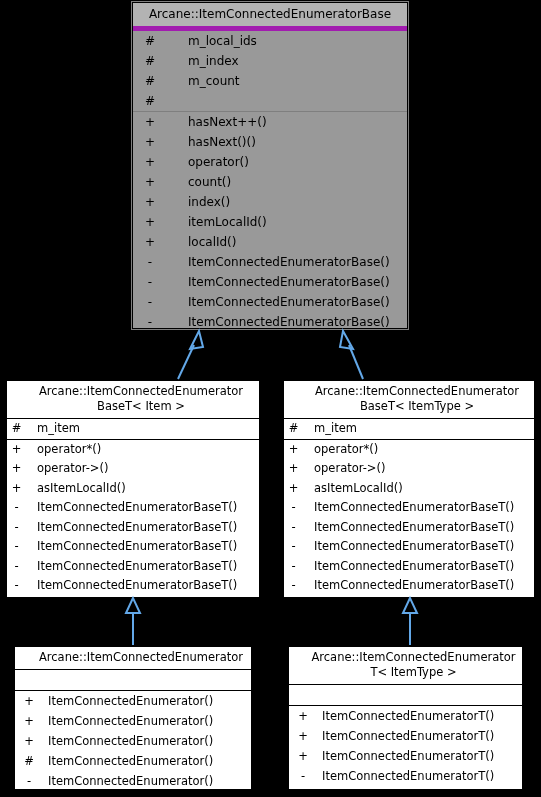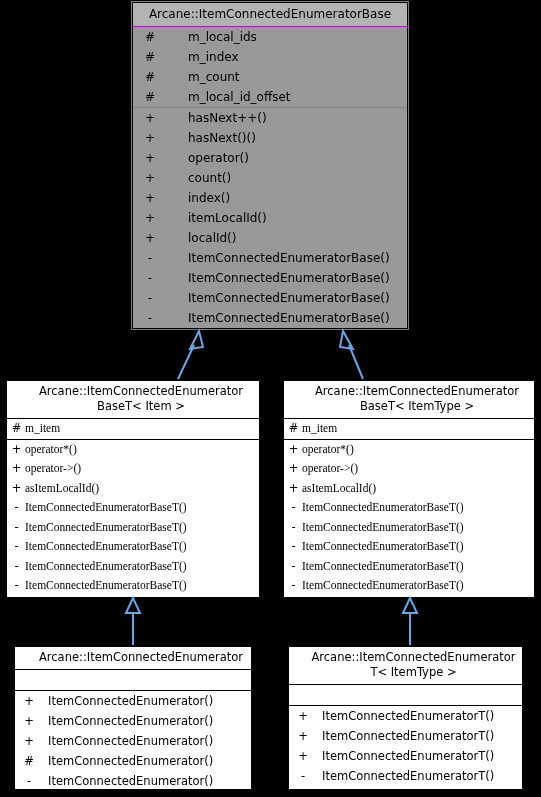--- a/index.html
+++ b/index.html
@@ -37,21 +37,21 @@
   .box-title {
     text-align: center;
     font-size: 11.5px;
     color: #000000;
     line-height: 15px;
     padding: 3px 4px 4px 20px;
     border-bottom: 1px solid #000000;
     white-space: pre-line;
   }
   .shaded .box-title {
-    border-bottom: 1px solid #a21caf;
+    border-bottom: 5px solid #a21caf;
     background: #b3b3b3;
   }
 
   .section {
     border-bottom: 1px solid #000000;
   }
   .shaded .section {
     border-bottom: 1px solid #7f7f7f;
   }
   .section.last { border-bottom: none; }
@@ -73,21 +73,21 @@
   .mname { flex: 0 0 auto; }
 
   
   .top-box .member-row { line-height: 20px; height: 20px; font-size: 12px; }
   .top-box .vis { width: 26px; margin-left: 4px; }
   .top-box .mname { margin-left: 25px; }
   .top-box .box-title { font-size: 12px; line-height: 17px; padding: 3px 4px 3px 4px; }
 
   
   .mid-box .vis { width: 13px; margin-left: 3px; }
-  .mid-box .mname { margin-left: 2px; font-family: Liberation Serif, serif; }
+  .mid-box .mname { margin-left: 14px; }
   .mid-box .member-row { line-height: 19.5px; height: 19.5px; }
 
   
   .bot-box .vis { width: 20px; margin-left: 4px; }
   .bot-box .mname { margin-left: 9px; }
   .bot-box .member-row { line-height: 20px; height: 20px; }
   .bot-box .empty-section {
     height: 20px;
   }
 
@@ -117,21 +117,20 @@
       <div class="member-row">
         <span class="vis">#</span>
         <span class="mname">m_index</span>
       </div>
       <div class="member-row">
         <span class="vis">#</span>
         <span class="mname">m_count</span>
       </div>
       <div class="member-row">
         <span class="vis">#</span>
-        <span class="mname">m_local_id_offset</span>
       </div>
     </div>
     <div class="section last">
       <div class="member-row">
         <span class="vis">+</span>
         <span class="mname">hasNext++()</span>
       </div>
       <div class="member-row">
         <span class="vis">+</span>
         <span class="mname">hasNext()()</span>

